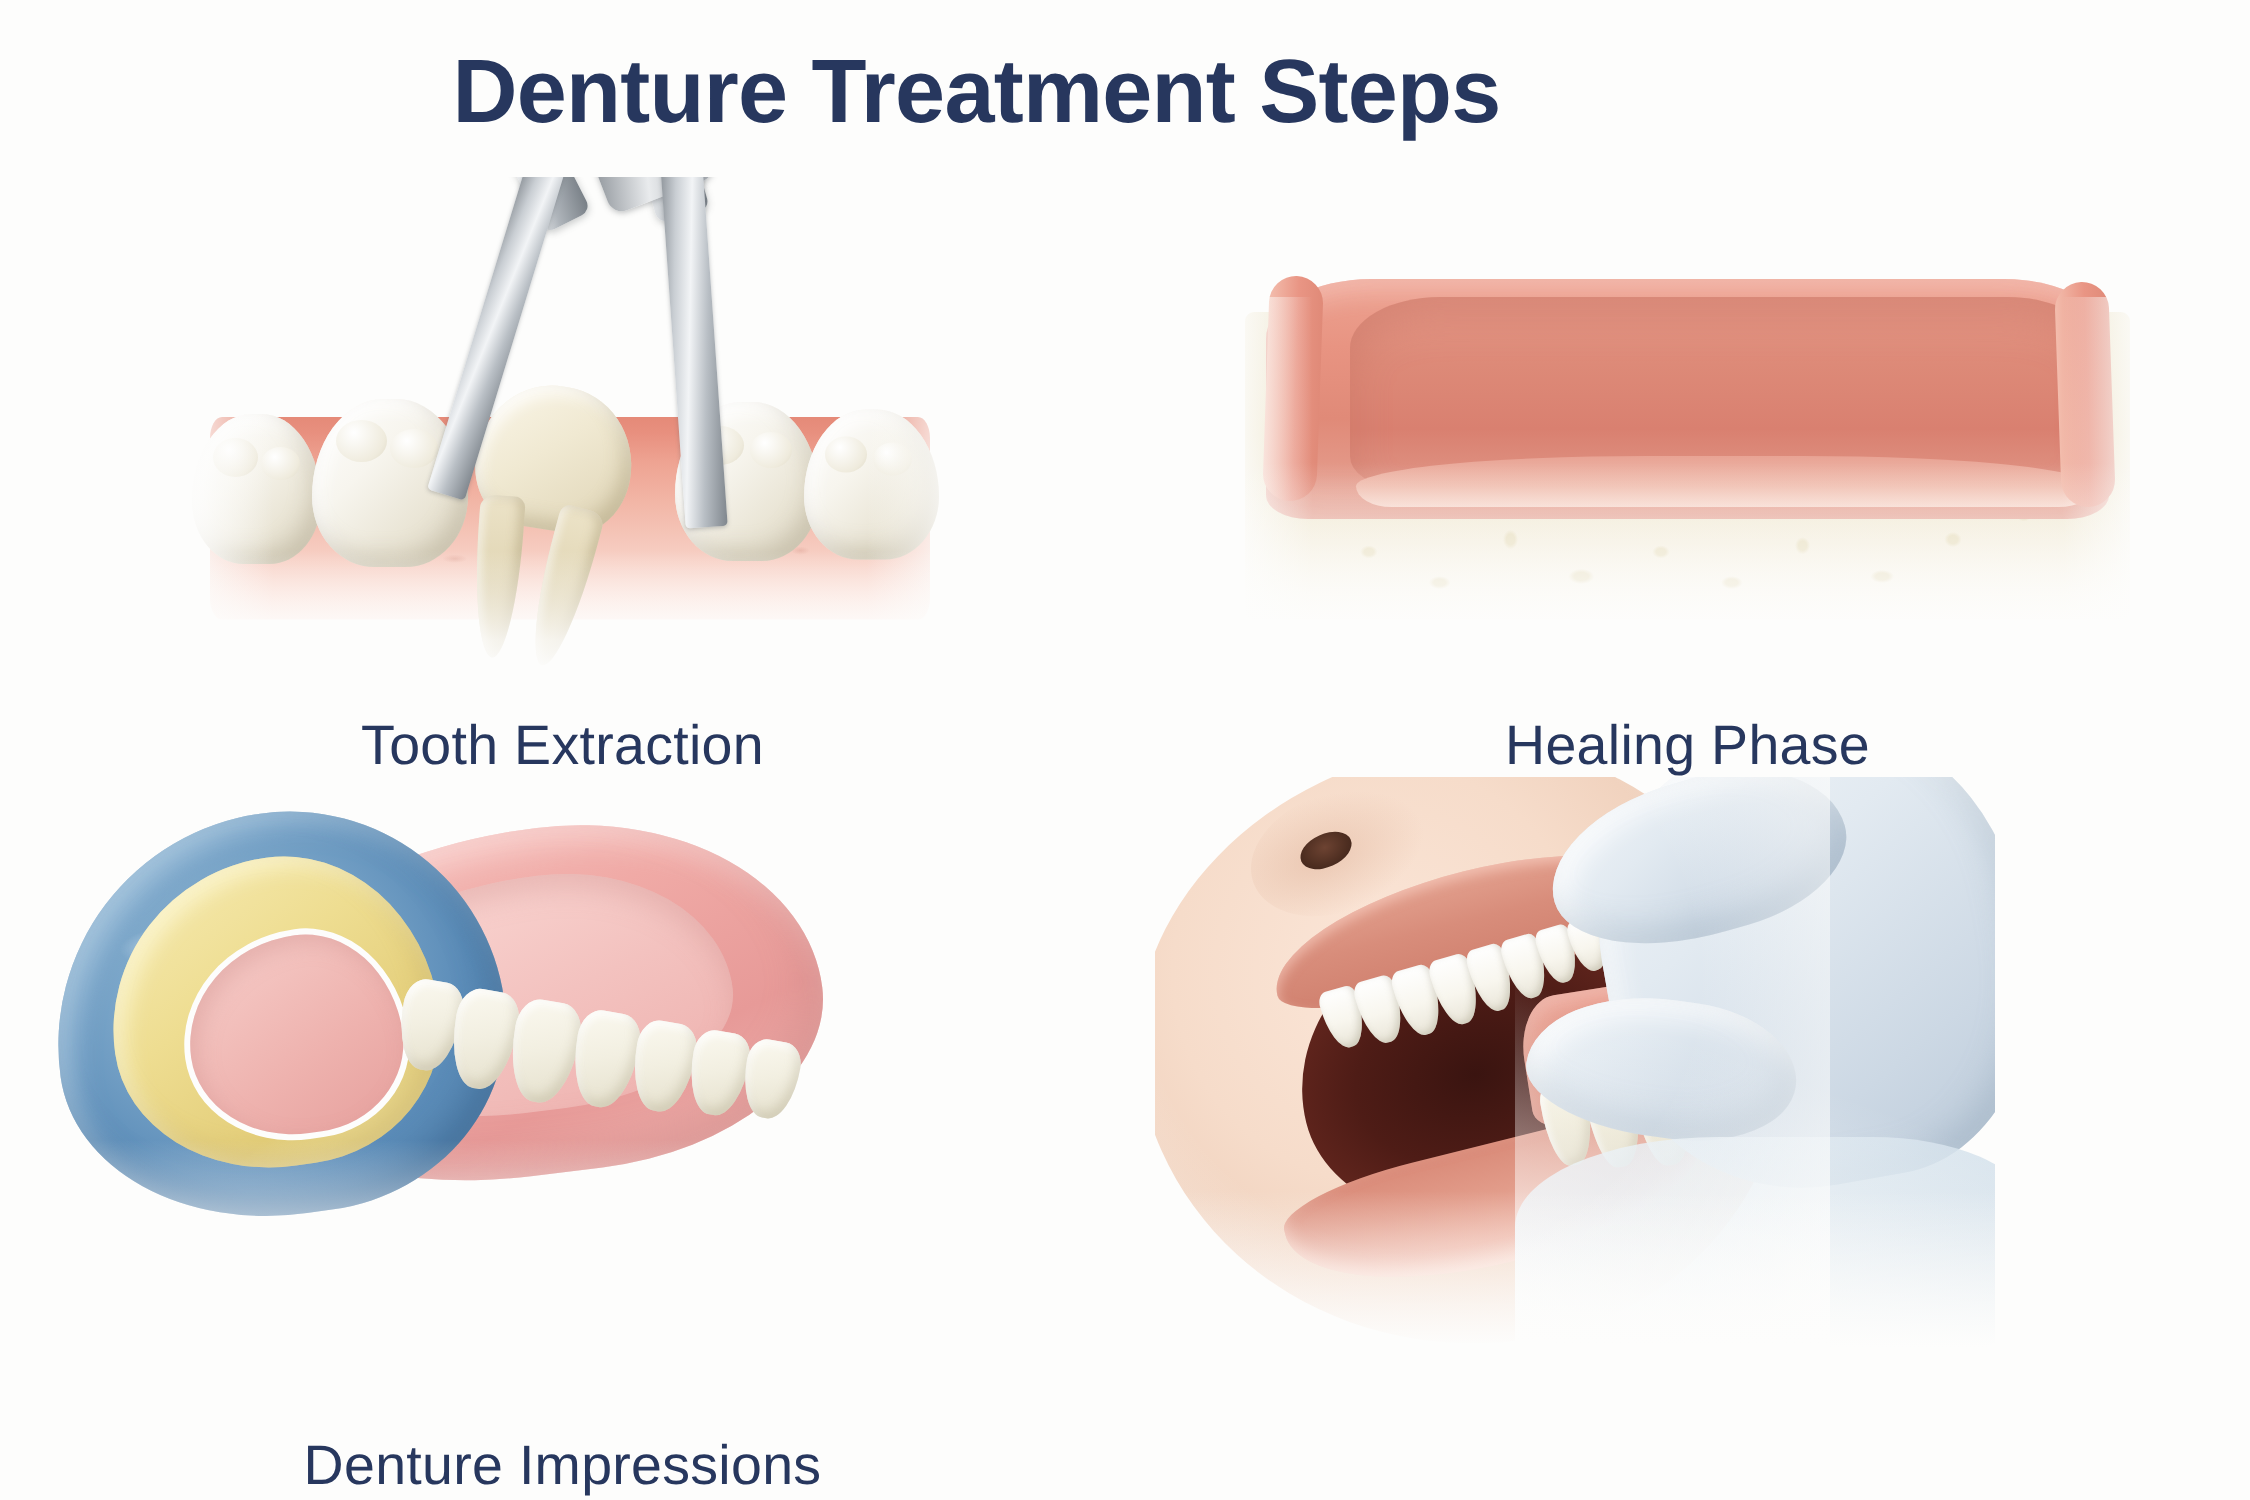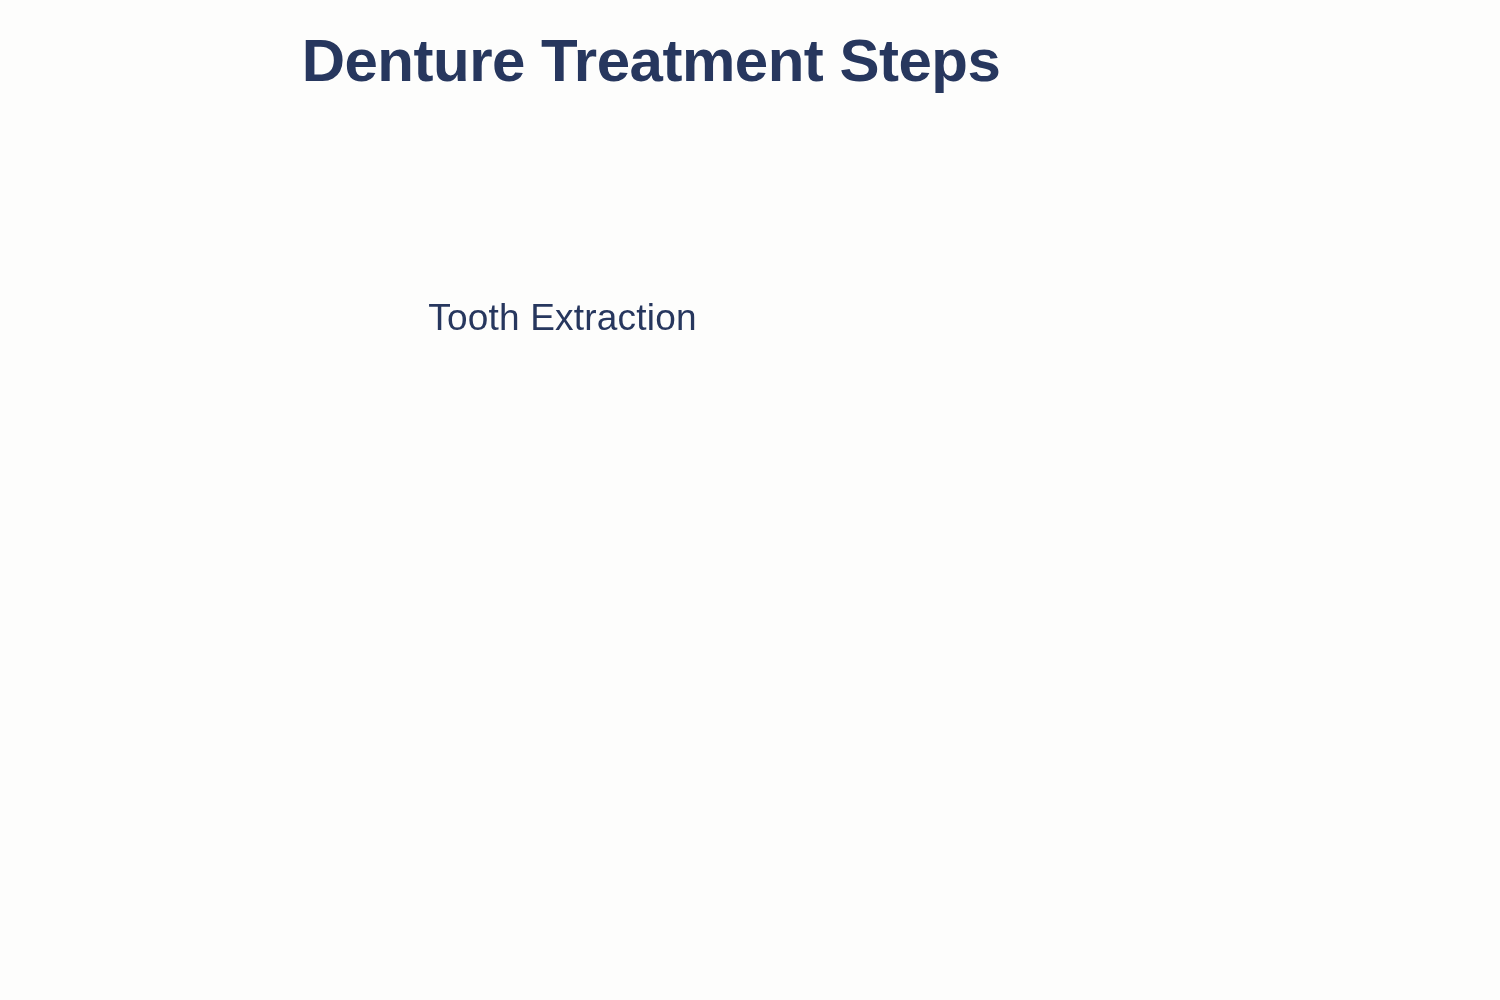--- a/index.html
+++ b/index.html
@@ -38,21 +38,21 @@
     left: 0;
     width: 1500px;
     height: 880px;
     display: grid;
     grid-template-columns: 750px 750px;
     grid-template-rows: 400px 480px;
   }
   .step-panel {
     position: relative;
     display: flex;
-    flex-direction: row;
+    flex-direction: column;
     align-items: center;
     justify-content: flex-start;
   }
   .art-stage {
     position: relative;
     width: 100%;
     flex: 1 1 auto;
     overflow: hidden;
   }
   .step-caption {
@@ -457,20 +457,21 @@
         <div class="bone-block"></div>
         <div class="ridge-mucosa">
           <div class="ridge-hollow"></div>
           <div class="ridge-floor"></div>
         </div>
         <div class="ridge-lip" id="ridge-lip-l"></div>
         <div class="ridge-lip" id="ridge-lip-r"></div>
         <div class="bone-fade"></div>
       </div>
     </div>
+    <div class="step-caption">Healing Phase</div>
   </div>
 
   <div class="step-panel">
     <div class="art-stage">
       <div class="p3-art">
         <div class="arch-pink">
           <div class="pink-body"></div>
           <div class="pink-inner"></div>
           <div class="imp-blue"></div>
           <div class="imp-yellow"></div>
@@ -482,20 +483,21 @@
             <div class="d-tooth" style="left:76px; width:44px;height:68px;"></div>
             <div class="d-tooth" style="left:118px;width:42px;height:64px;"></div>
             <div class="d-tooth" style="left:158px;width:40px;height:60px;"></div>
             <div class="d-tooth" style="left:196px;width:38px;height:56px;"></div>
             <div class="d-tooth" style="left:232px;width:36px;height:52px;"></div>
           </div>
         </div>
         <div class="p3-fade"></div>
       </div>
     </div>
+    <div class="step-caption">Denture Impressions</div>
   </div>
 
   <div class="step-panel">
     <div class="art-stage">
       <div class="p4-art">
         <div class="face"></div>
         <div class="nose-shade"></div>
         <div class="nostril"></div>
 
         <div class="mouth-open"></div>

